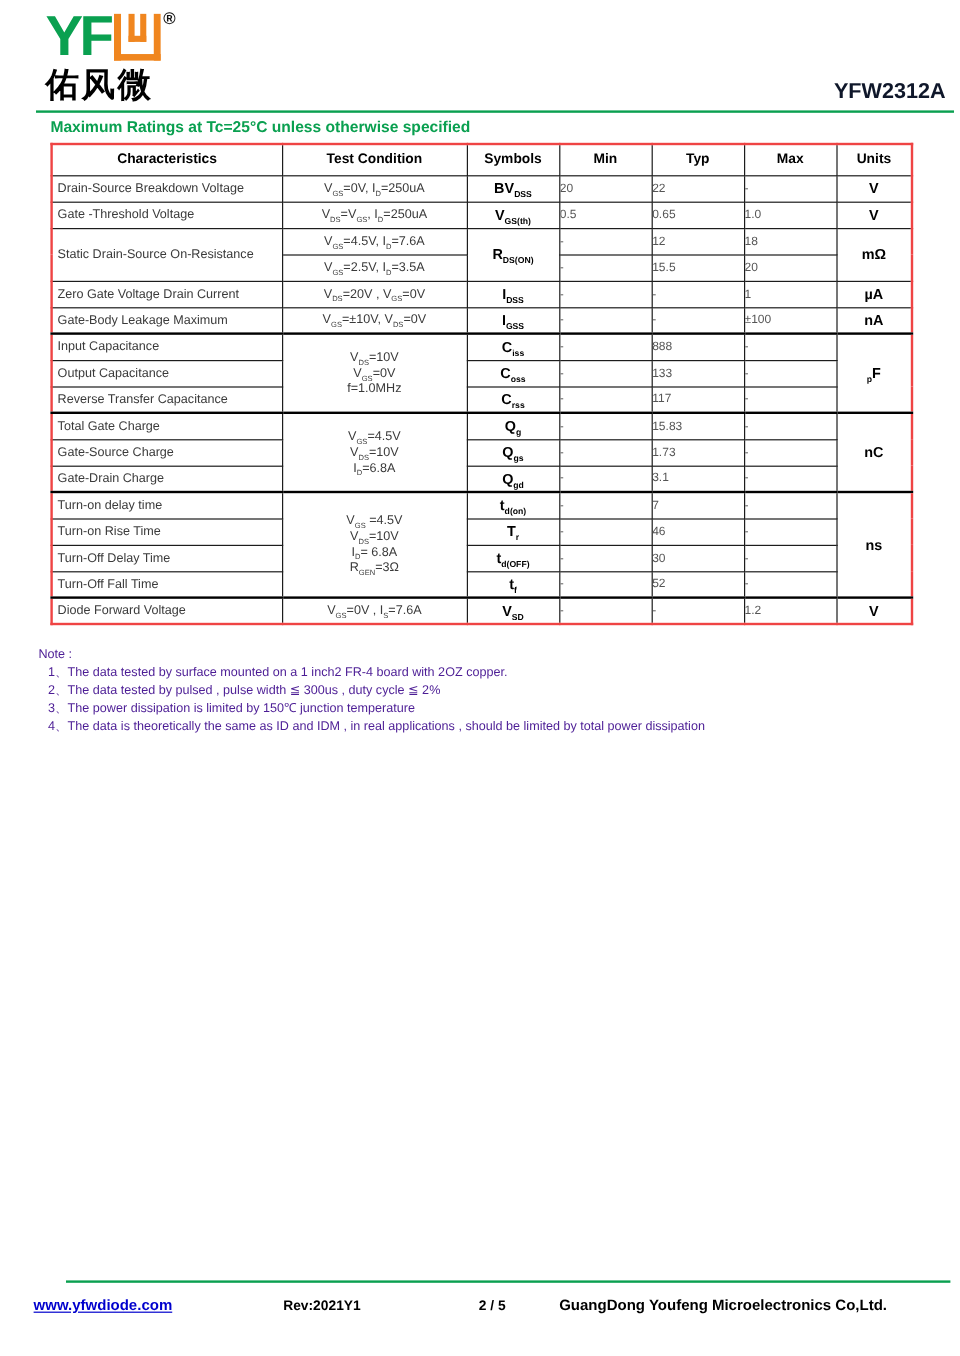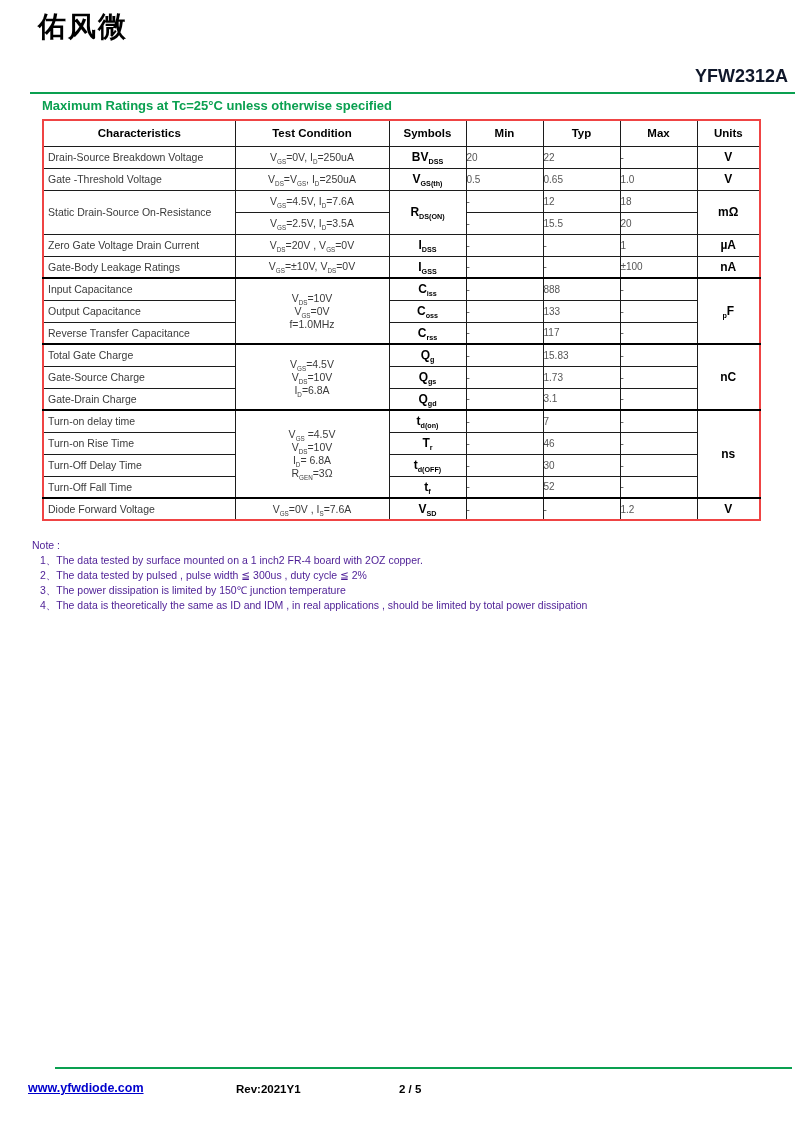--- a/index.html
+++ b/index.html
@@ -63,20 +63,34 @@
   .footer-rev{ position:absolute; left:236px; top:1083px; font-weight:bold; font-size:11.5px; color:#000; }
   .footer-page{ position:absolute; left:399px; top:1083px; font-weight:bold; font-size:11.5px; color:#000; }
   .footer-company{ position:absolute; left:466px; top:1081px; font-weight:bold; font-size:12.5px; color:#000; }
 </style>
 </head>
 <body>
 
 <div class="page">
 
   <div class="logo-block">
+    <div class="logo-row">
+      <span class="logo-yf">YF</span>
+      <svg class="logo-w" viewBox="0 0 100 100">
+        <g fill="#f0861f">
+          <rect x="0" y="0" width="15" height="100"></rect>
+          <rect x="85" y="0" width="15" height="100"></rect>
+          <rect x="0" y="86" width="100" height="14"></rect>
+          <rect x="31" y="0" width="13" height="60"></rect>
+          <rect x="56" y="0" width="13" height="60"></rect>
+          <rect x="31" y="47" width="38" height="13"></rect>
+        </g>
+      </svg>
+      <span class="logo-reg">®</span>
+    </div>
     <div class="logo-cn">佑风微</div>
   </div>
   <div class="part-number">YFW2312A</div>
   <div class="rule rule-top"></div>
   <div class="section-title">Maximum Ratings at Tc=25°C unless otherwise specified</div>
 
   <table class="ratings">
     <colgroup>
       <col style="width:192px">
         <col style="width:154px">
@@ -134,21 +148,21 @@
       <tr>
         <td class="c-char">Zero Gate Voltage Drain Current</td>
         <td class="c-cond">V<sub>DS</sub>=20V , V<sub>GS</sub>=0V</td>
         <td class="c-sym">I<sub>DSS</sub></td>
         <td class="c-val">-</td>
         <td class="c-val">-</td>
         <td class="c-val">1</td>
         <td class="c-unit">µA</td>
       </tr>
       <tr>
-        <td class="c-char">Gate-Body Leakage Ratings</td>
+        <td class="c-char">Gate-Body Leakage Maximum</td>
         <td class="c-cond">V<sub>GS</sub>=±10V, V<sub>DS</sub>=0V</td>
         <td class="c-sym">I<sub>GSS</sub></td>
         <td class="c-val">-</td>
         <td class="c-val">-</td>
         <td class="c-val">±100</td>
         <td class="c-unit">nA</td>
       </tr>
       <tr class="group-top">
         <td class="c-char">Input Capacitance</td>
         <td class="c-cond" rowspan="3">V<sub>DS</sub>=10V<br>V<sub>GS</sub>=0V<br>f=1.0MHz</td>
@@ -242,14 +256,15 @@
     <div class="note-item">1、The data tested by surface mounted on a 1 inch2 FR-4 board with 2OZ copper.</div>
     <div class="note-item">2、The data tested by pulsed , pulse width ≦ 300us , duty cycle ≦ 2%</div>
     <div class="note-item">3、The power dissipation is limited by 150℃ junction temperature</div>
     <div class="note-item">4、The data is theoretically the same as ID and IDM , in real applications , should be limited by total power dissipation</div>
   </div>
 
   <div class="rule rule-bottom"></div>
   <a class="footer-website">www.yfwdiode.com</a>
   <span class="footer-rev">Rev:2021Y1</span>
   <span class="footer-page">2 / 5</span>
+  <span class="footer-company">GuangDong Youfeng Microelectronics Co,Ltd.</span>
 
 </div>
 
 </body></html>

